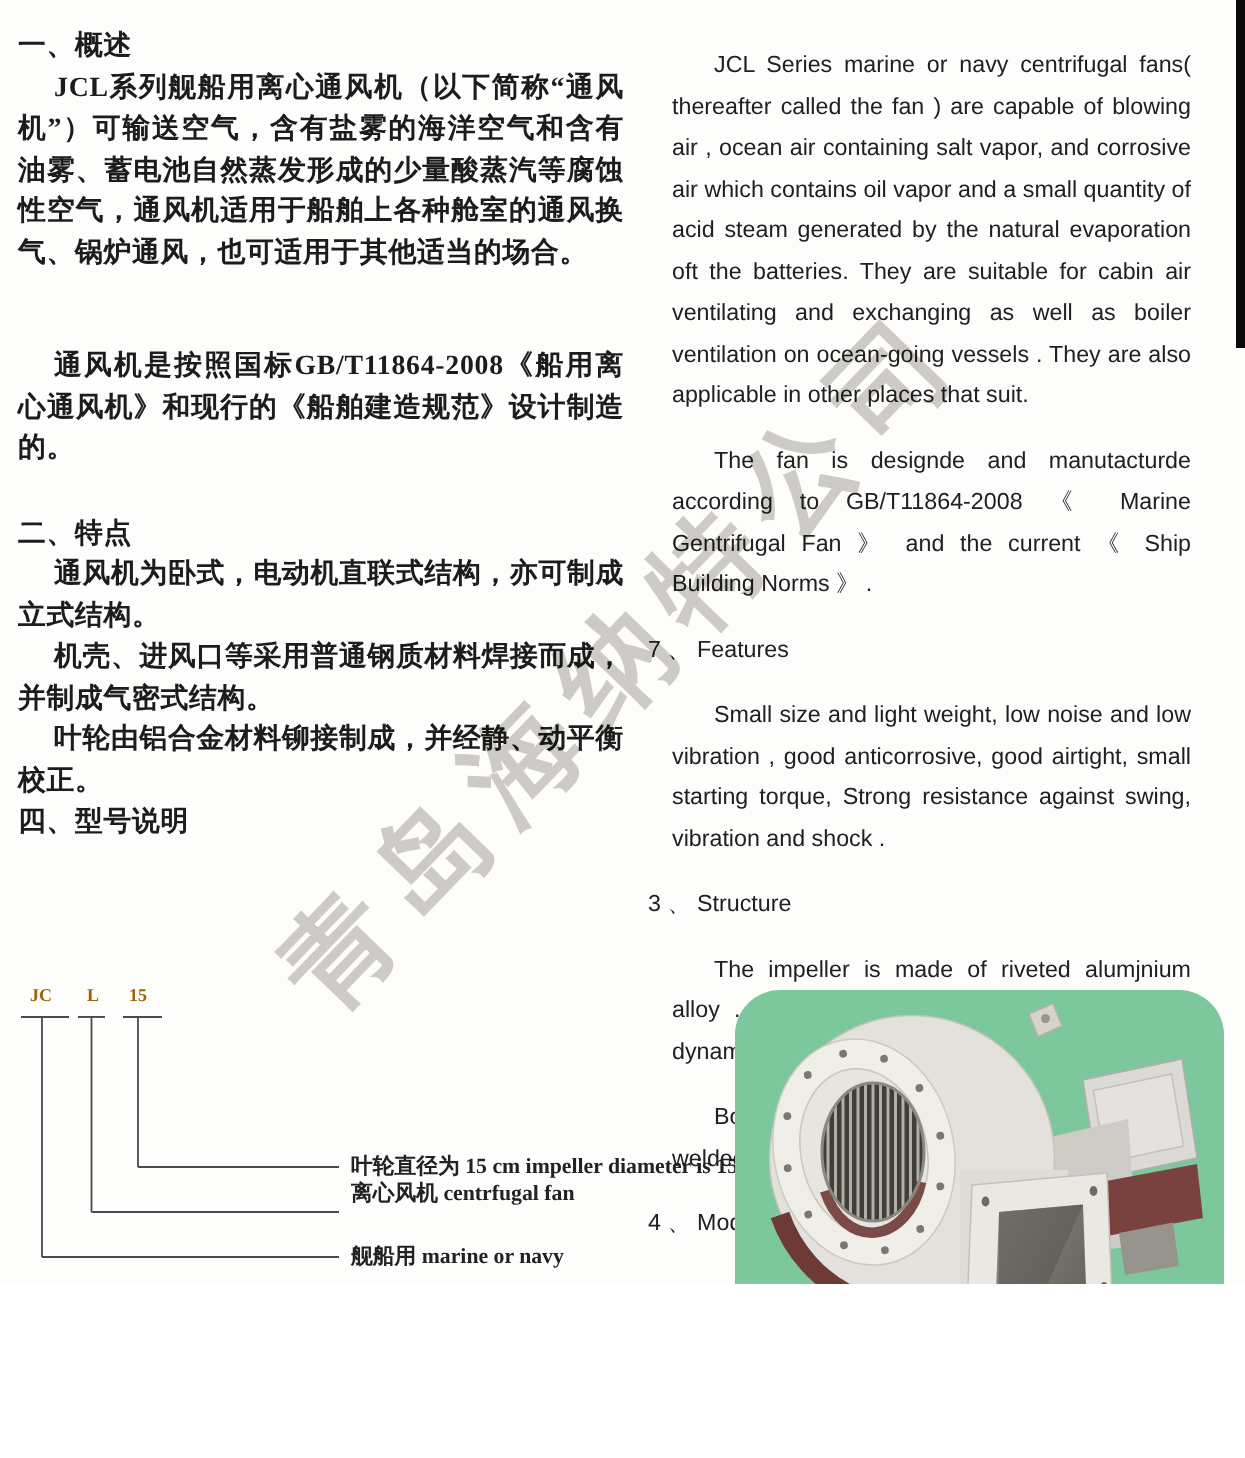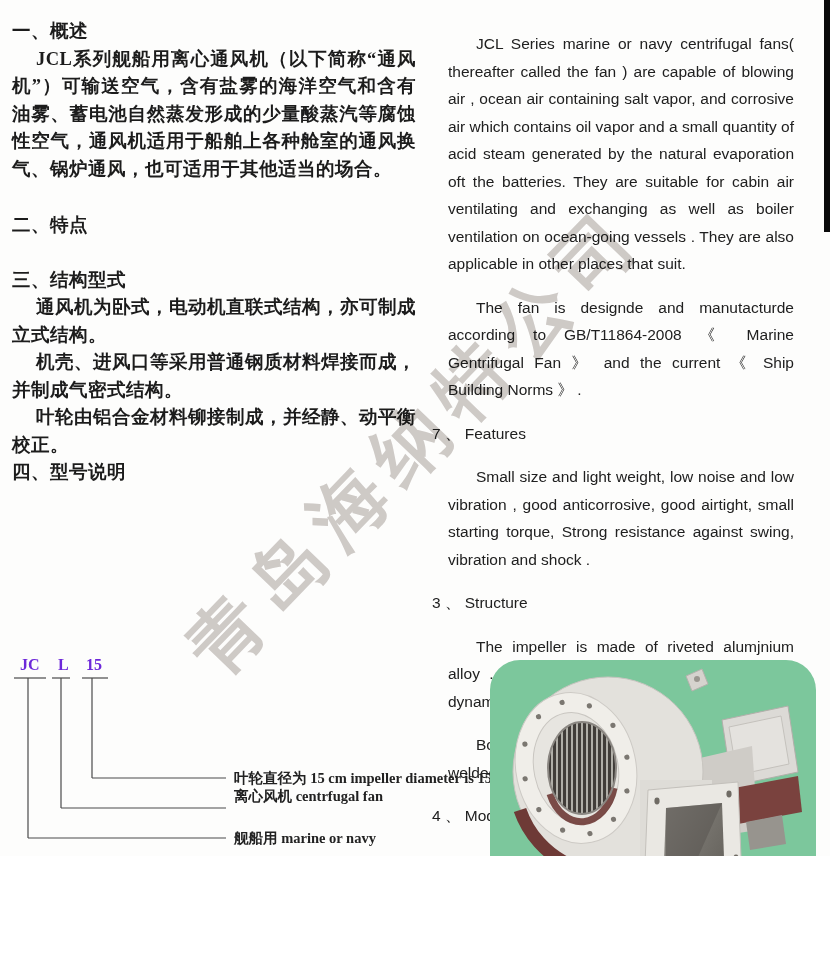--- a/index.html
+++ b/index.html
@@ -37,21 +37,21 @@
     text-align:center; white-space:nowrap; line-height:96px;
     transform:rotate(-46deg); transform-origin:50% 50%;
     pointer-events:none; user-select:none;
   }
   
   .model-diagram { position:absolute; left:12px; top:650px; width:418px; height:215px; }
   .model-diagram svg { position:absolute; left:0; top:0; }
   .md-code {
     position:absolute; top:6px;
     font-family:"Liberation Serif","DejaVu Serif",serif;
-    font-size:16px; font-weight:600; color:#6d28d9;
+    font-size:12px; font-weight:600; color:#a16207;
   }
   .md-code.c0 { left:8px; } .md-code.c1 { left:46px; } .md-code.c2 { left:74px; }
   .md-label {
     position:absolute; left:222px; width:200px; line-height:24px;
     font-family:"Liberation Serif","DejaVu Serif",serif;
     font-size:14.5px; font-weight:600; color:#222; white-space:nowrap;
   }
   .md-label.l0 { top:116px; } .md-label.l1 { top:134px; } .md-label.l2 { top:176px; }
   
   .photo-panel {
@@ -62,22 +62,22 @@
   .scan-edge { position:absolute; right:0; top:0; width:6px; height:232px; background:#0a0a0a; }
 </style>
 </head>
 <body>
 
 <div class="page">
 
   <div class="col-left">
     <h3>一、概述</h3>
     <p>JCL系列舰船用离心通风机（以下简称“通风机”）可输送空气，含有盐雾的海洋空气和含有油雾、蓄电池自然蒸发形成的少量酸蒸汽等腐蚀性空气，通风机适用于船舶上各种舱室的通风换气、锅炉通风，也可适用于其他适当的场合。</p>
+    <p class="cn-p2">通风机是按照国标GB/T11864-2008《船用离心通风机》和现行的《船舶建造规范》设计制造的。</p>
     <h3 class="cn-h2">二、特点</h3>
-    <h3 class="cn-h3">三、结构型式</h3>
     <p>通风机为卧式，电动机直联式结构，亦可制成立式结构。</p>
     <p>机壳、进风口等采用普通钢质材料焊接而成，并制成气密式结构。</p>
     <p>叶轮由铝合金材料铆接制成，并经静、动平衡校正。</p>
     <h3>四、型号说明</h3>
   </div>
 
   <div class="col-right">
     <p>JCL Series marine or navy centrifugal fans( thereafter called the fan ) are capable of blowing air ,  ocean  air  containing salt vapor, and  corrosive  air which contains oil vapor and a small quantity of acid steam generated by the natural evaporation oft the batteries. They are suitable for cabin air ventilating and exchanging as well as boiler ventilation on ocean-going vessels . They are also applicable in other places that suit.</p>
     <p>The  fan  is  designde and manutacturde  according  to GB/T11864-2008 《 Marine Gentrifugal Fan 》 and the current 《 Ship Building Norms 》 .</p>
     <h3>7 、  Features</h3>

